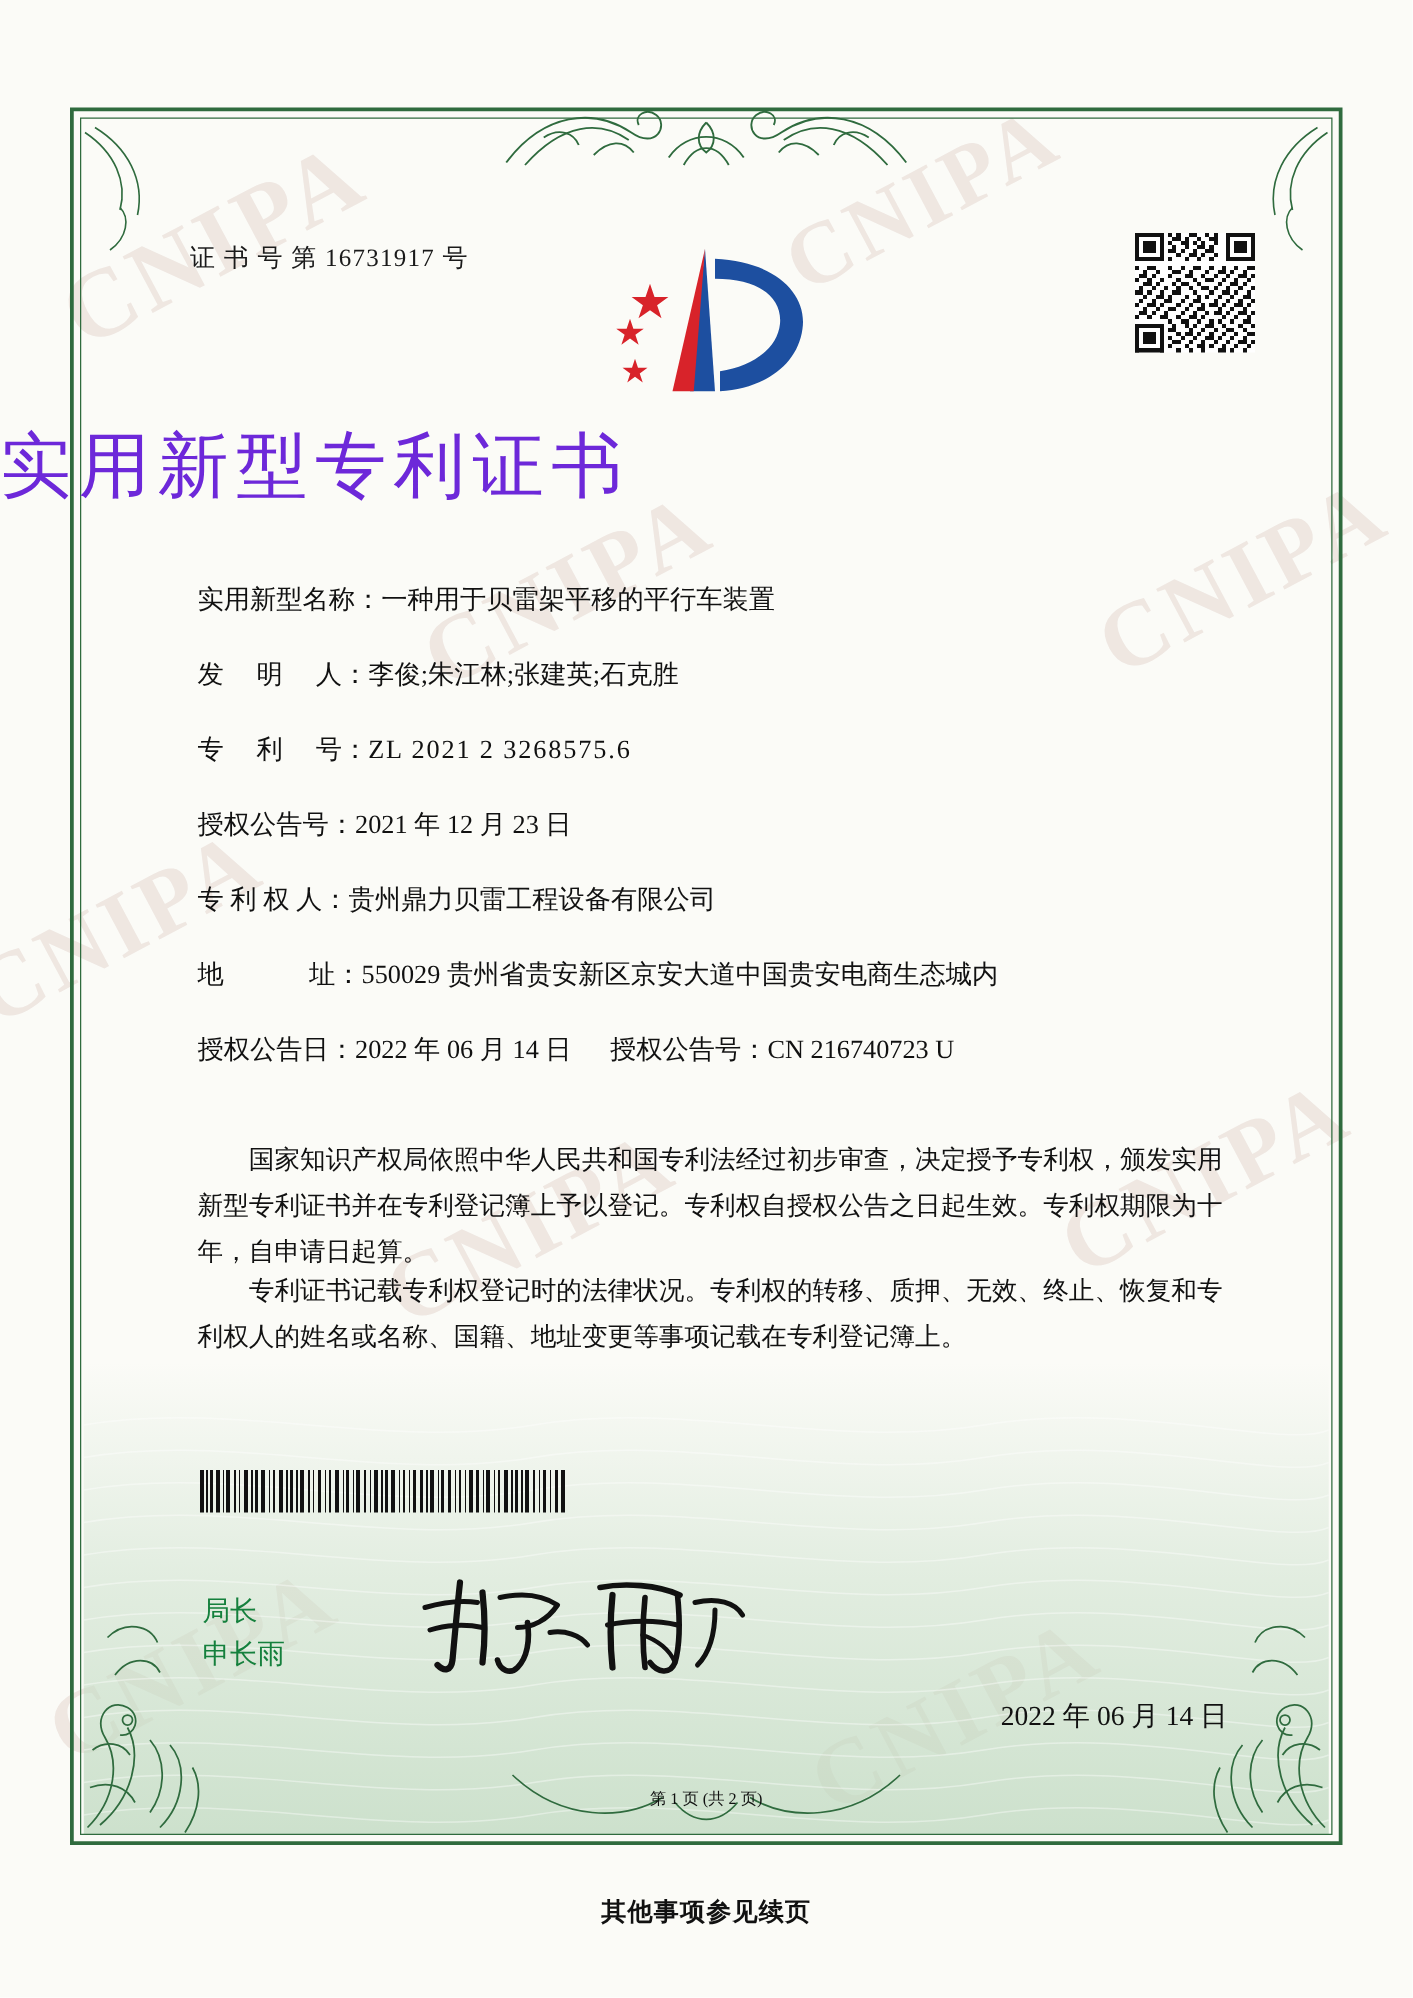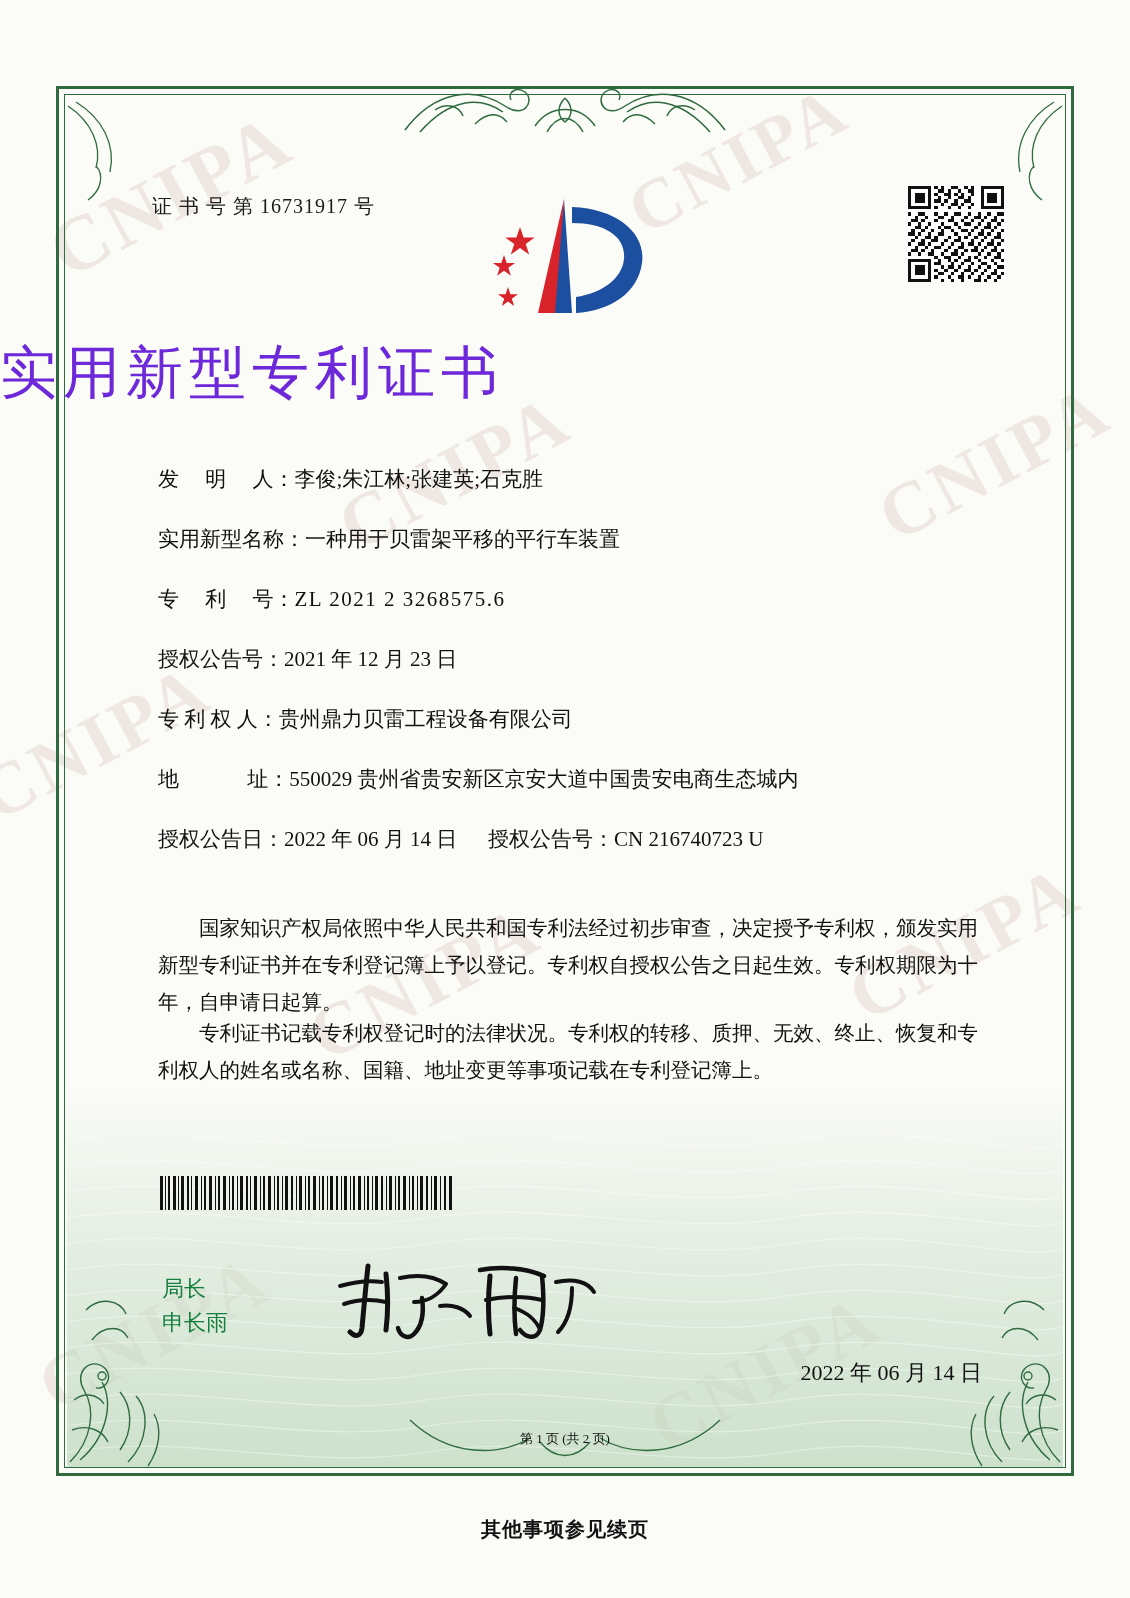--- a/index.html
+++ b/index.html
@@ -572,27 +572,27 @@
           <polygon points="48,94 50.4,101.2 58,101.2 51.8,105.7 54.2,112.9 48,108.4 41.8,112.9 44.2,105.7 38,101.2 45.6,101.2"></polygon>
         </g>
       </svg>
     </div>
 
     <div class="title">实用新型专利证书</div>
 
     <div class="fields">
 
       <div class="field-row">
+        <span class="f-label">实用新型名称：</span>
+        <span class="f-value">一种用于贝雷架平移的平行车装置</span>
+      </div>
+
+      <div class="field-row">
         <span class="f-label">发　 明 　人：</span>
         <span class="f-value">李俊;朱江林;张建英;石克胜</span>
-      </div>
-
-      <div class="field-row">
-        <span class="f-label">实用新型名称：</span>
-        <span class="f-value">一种用于贝雷架平移的平行车装置</span>
       </div>
 
       <div class="field-row">
         <span class="f-label">专　 利　 号：</span>
         <span class="f-value" style="letter-spacing:1.5px;">ZL 2021 2 3268575.6</span>
       </div>
 
       <div class="field-row">
         <span class="f-label">授权公告号：</span>
         <span class="f-value">2021 年 12 月 23 日</span>

